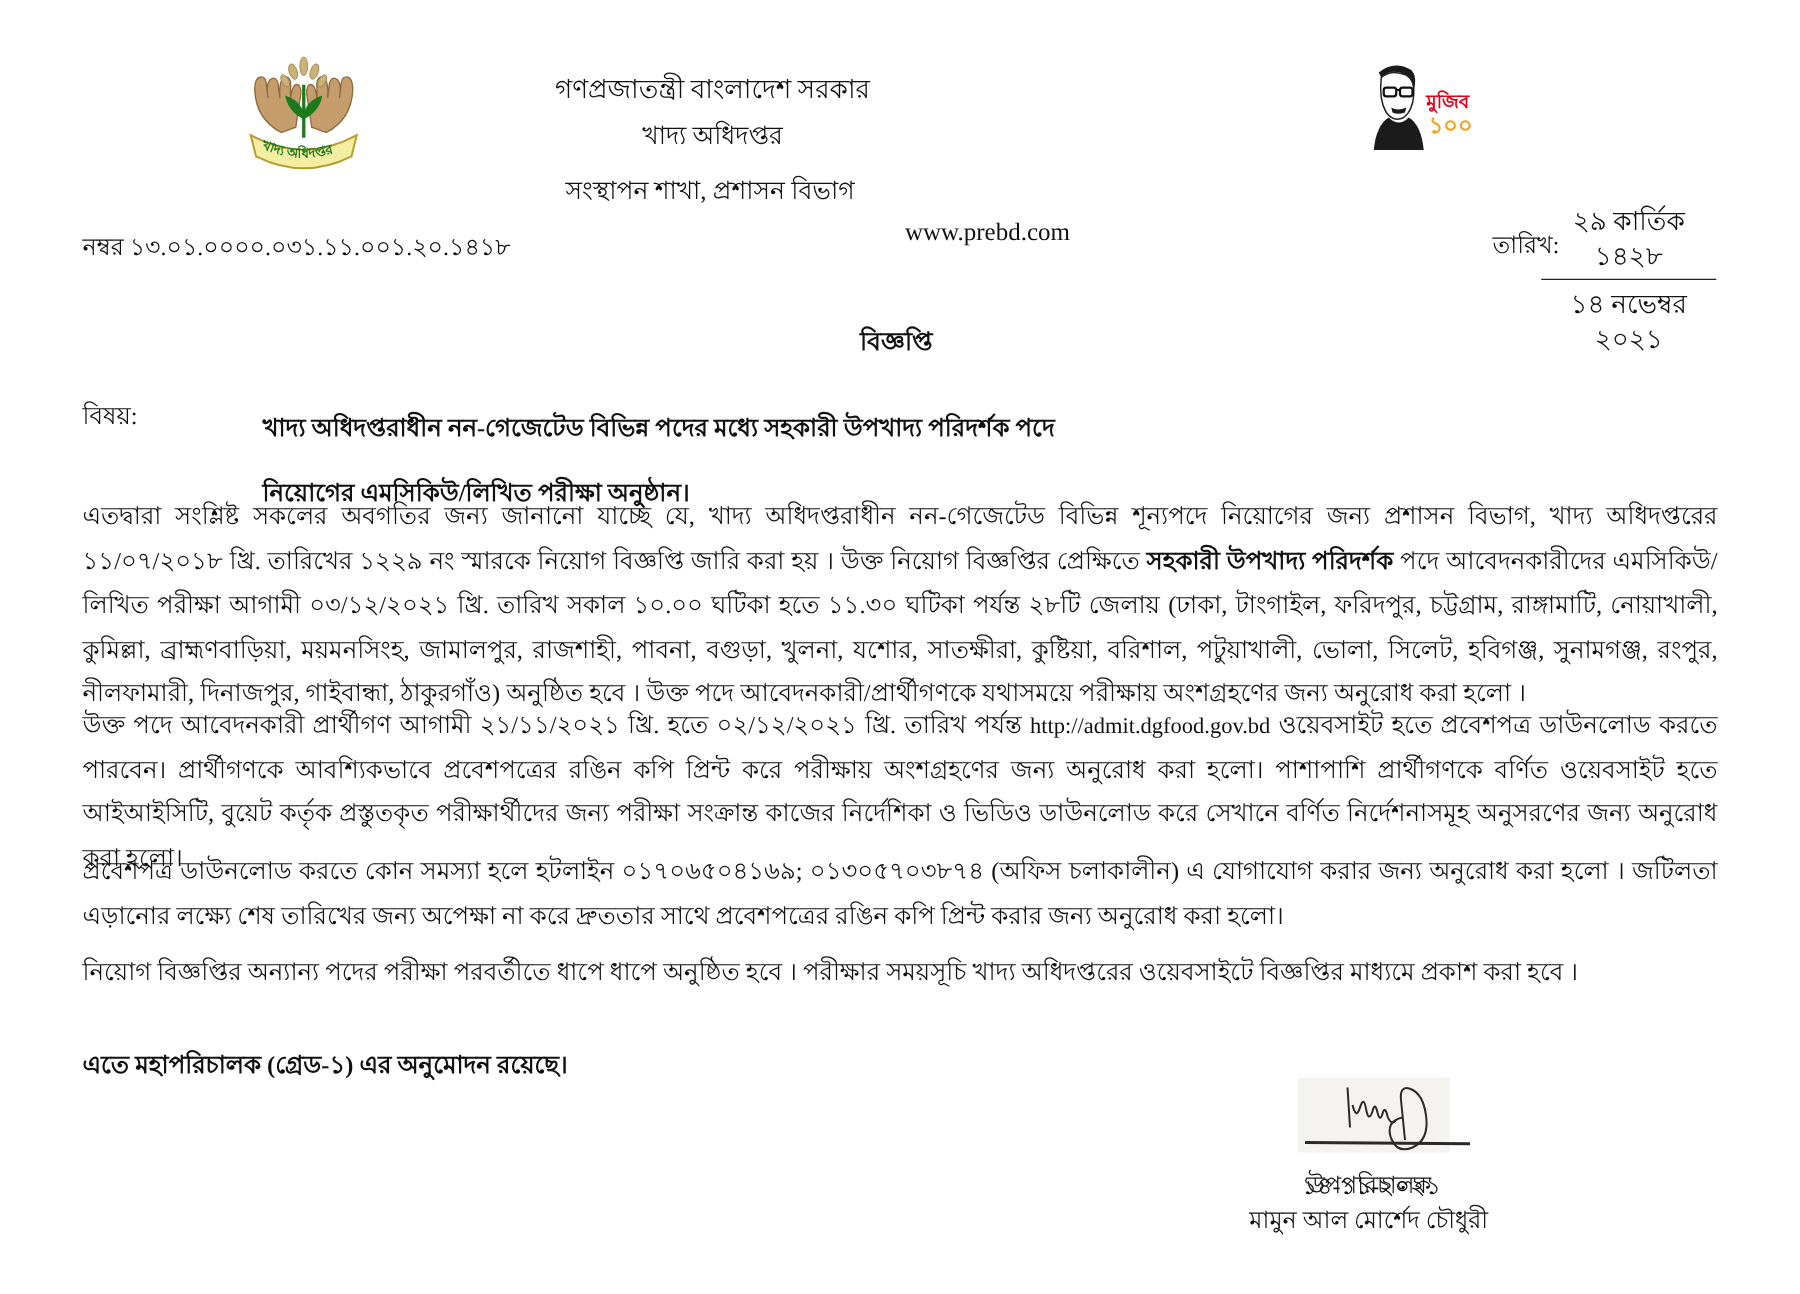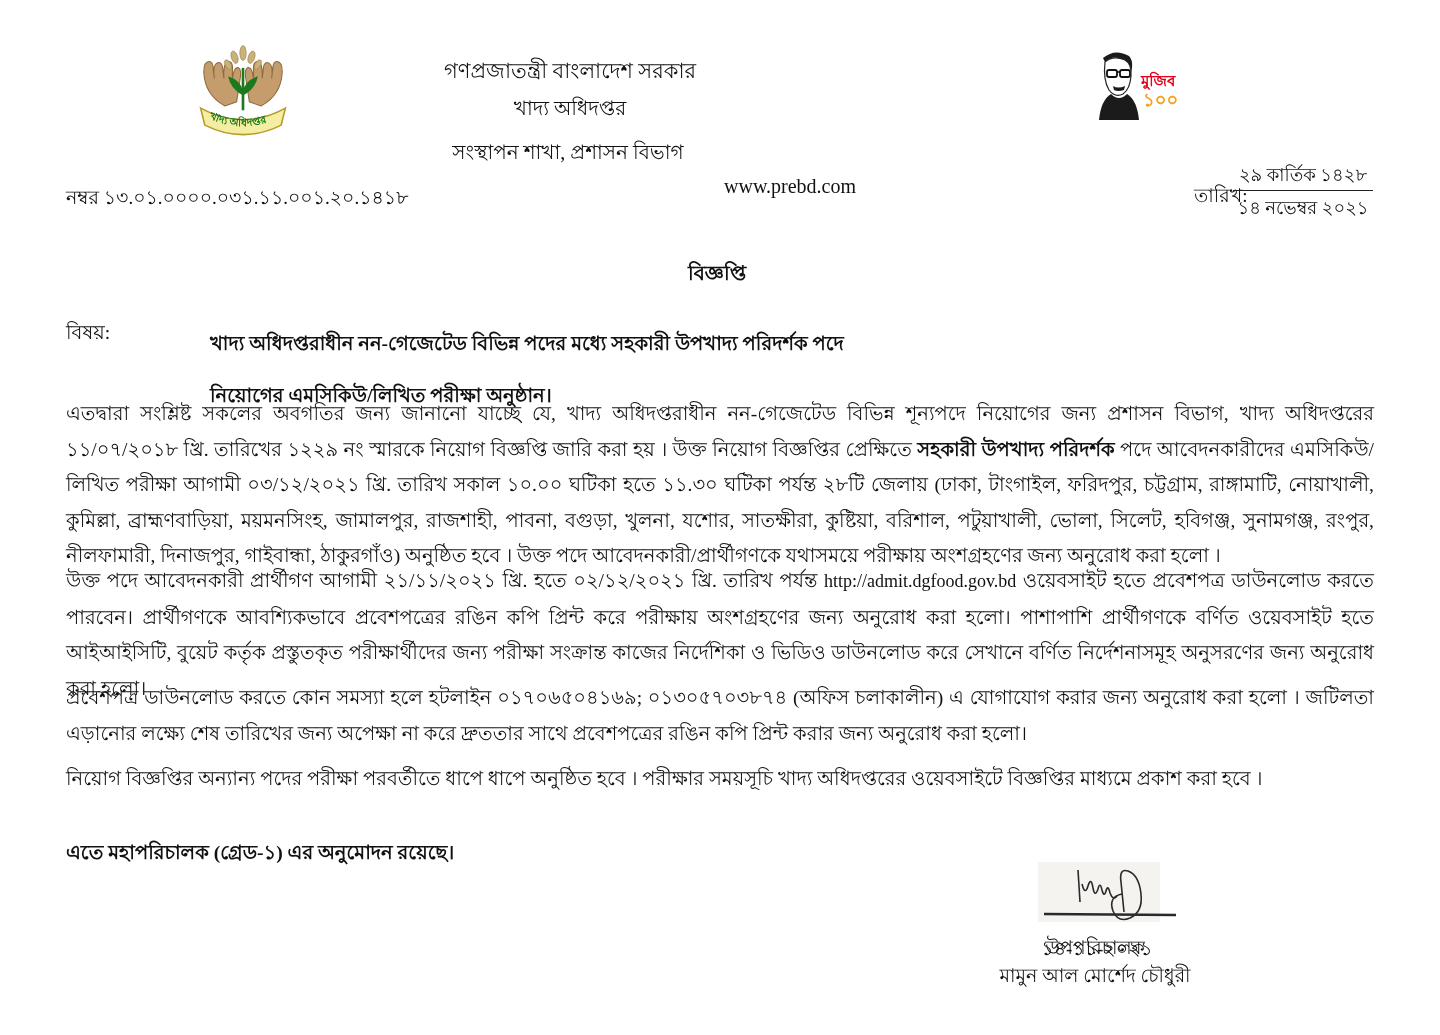--- a/index.html
+++ b/index.html
@@ -11,21 +11,21 @@
     font-family:"Liberation Serif", serif;
     overflow:hidden;
   }
   .abs{position:absolute;}
   .cx{transform:translateX(-50%);}
   .h-line{font-size:21px;white-space:nowrap;}
   .h-small{font-size:20px;}
   .latin{font-family:"Liberation Serif", serif;}
   .memo{font-size:19px;white-space:nowrap;}
   .date-label{font-size:19px;}
-  .date-col{width:140px;text-align:center;font-size:18px;line-height:1.35;}
+  .date-col{width:140px;text-align:center;font-size:21px;line-height:1.35;}
   .date-top{border-bottom:1.6px solid #222;padding-bottom:3px;}
   .date-bottom{padding-top:5px;font-family:Liberation Serif, serif;}
   .notice-title{font-weight:bold;font-size:20px;}
   .subject-row{display:flex;left:66px;top:318px;width:900px;gap:40px;}
   .subject-label{width:104px;font-size:19.5px;flex:none;}
   .subject-text{width:706px;font-weight:bold;font-size:19.5px;line-height:52px;}
   .para{
     left:66px;width:1308px;margin:0;
     font-size:19.5px;line-height:35.5px;
     text-align:justify;

